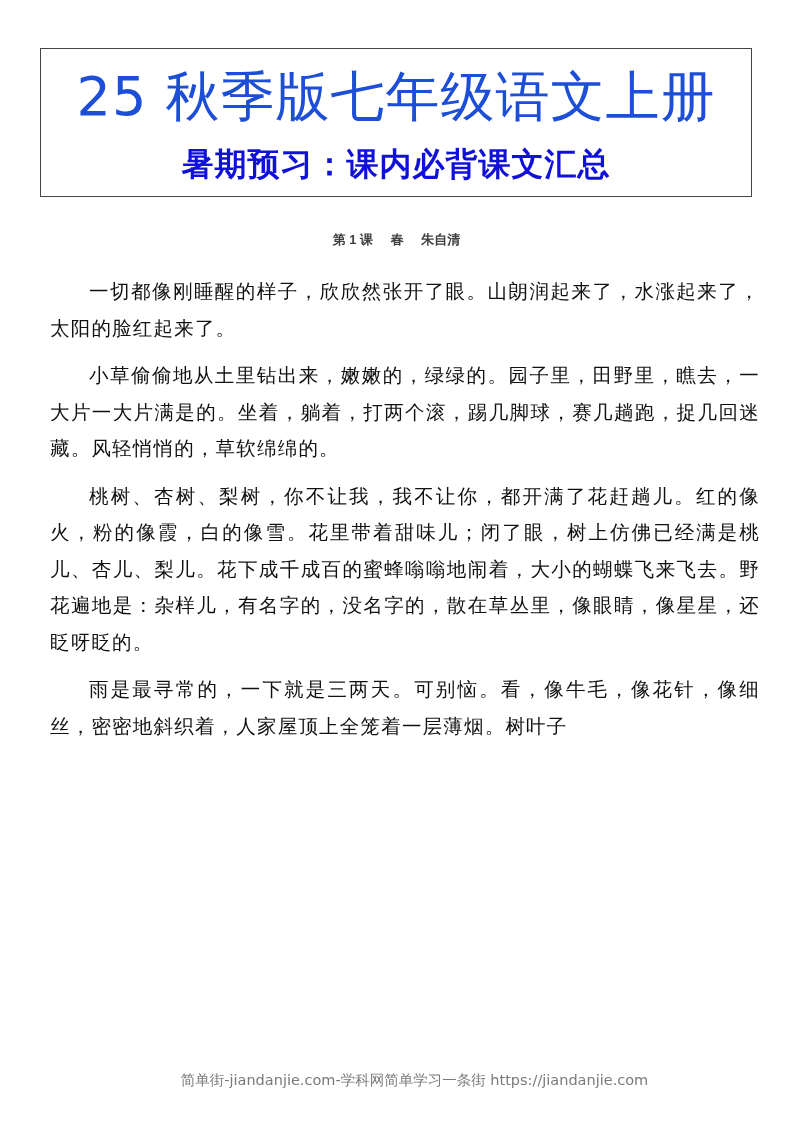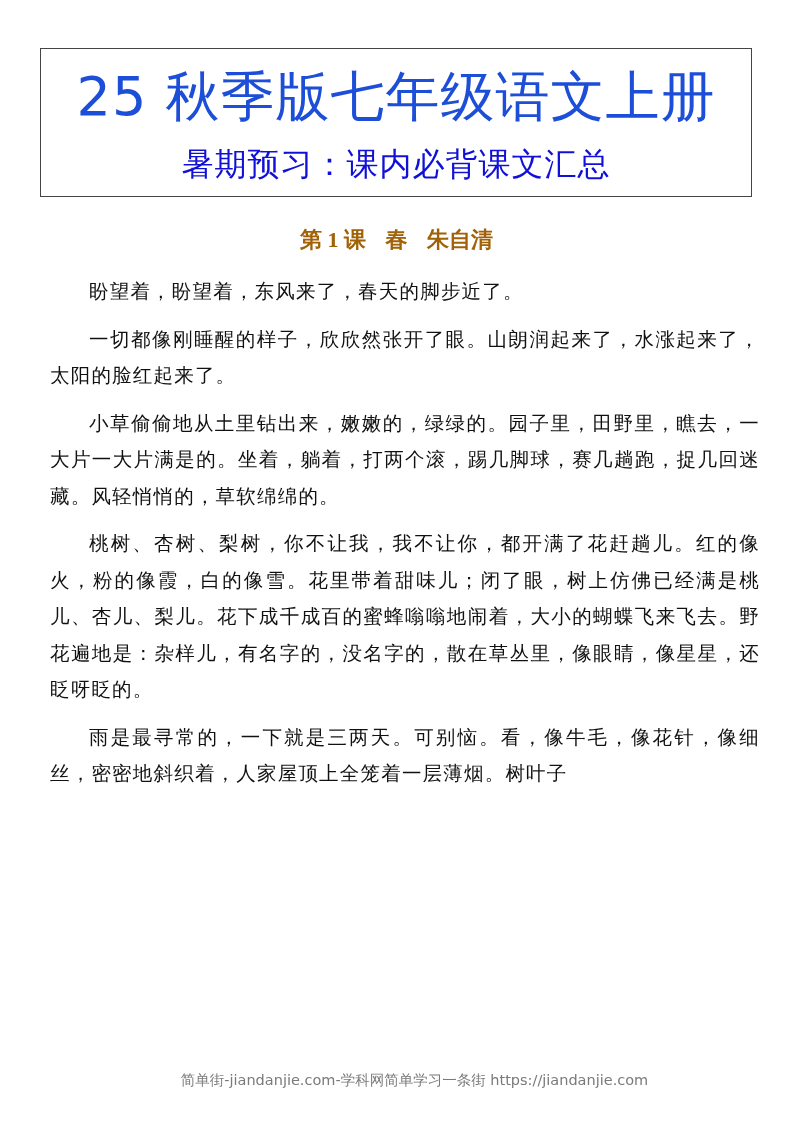--- a/index.html
+++ b/index.html
@@ -36,37 +36,37 @@
     color: #1d4ed8;
     letter-spacing: 1px;
   }
   .sub-title {
     position: absolute;
     left: 0;
     right: 0;
     top: 92px;
     text-align: center;
     font-family: "DejaVu Serif", "Liberation Serif", serif;
-    font-weight: normal;
+    font-weight: bold;
     font-size: 32px;
     line-height: 46px;
     color: #1010d8;
     letter-spacing: 1px;
   }
   .lesson-heading {
     position: absolute;
     left: 0;
     right: 0;
     top: 226px;
     text-align: center;
-    font-family: Liberation Serif, serif;
+    font-family: Liberation Sans, sans-serif;
     font-weight: bold;
-    font-size: 22px;
+    font-size: 13px;
     line-height: 28px;
-    color: #a16207;
+    color: #404040;
   }
   .lesson-heading .gap { display: inline-block; width: 14px; }
   .content {
     position: absolute;
     left: 50px;
     top: 274px;
     width: 710px;
   }
   .para {
     margin: 0;
@@ -99,20 +99,19 @@
   <div class="sub-title">暑期预习：课内必背课文汇总</div>
 </div>
 
 <div class="lesson-heading">
   <span>第 1 课</span>
   <span class="gap"></span><span>春</span>
   <span class="gap"></span><span>朱自清</span>
 </div>
 
 <div class="content">
-  <p class="para">盼望着，盼望着，东风来了，春天的脚步近了。</p>
   <p class="para">一切都像刚睡醒的样子，欣欣然张开了眼。山朗润起来了，水涨起来了，太阳的脸红起来了。</p>
   <p class="para">小草偷偷地从土里钻出来，嫩嫩的，绿绿的。园子里，田野里，瞧去，一大片一大片满是的。坐着，躺着，打两个滚，踢几脚球，赛几趟跑，捉几回迷藏。风轻悄悄的，草软绵绵的。</p>
   <p class="para">桃树、杏树、梨树，你不让我，我不让你，都开满了花赶趟儿。红的像火，粉的像霞，白的像雪。花里带着甜味儿；闭了眼，树上仿佛已经满是桃儿、杏儿、梨儿。花下成千成百的蜜蜂嗡嗡地闹着，大小的蝴蝶飞来飞去。野花遍地是：杂样儿，有名字的，没名字的，散在草丛里，像眼睛，像星星，还眨呀眨的。</p>
   <p class="para">雨是最寻常的，一下就是三两天。可别恼。看，像牛毛，像花针，像细丝，密密地斜织着，人家屋顶上全笼着一层薄烟。树叶子</p>
 </div>
 
 <div class="footer">简单街-jiandanjie.com-学科网简单学习一条街 https://jiandanjie.com</div>
 
 </body></html>

